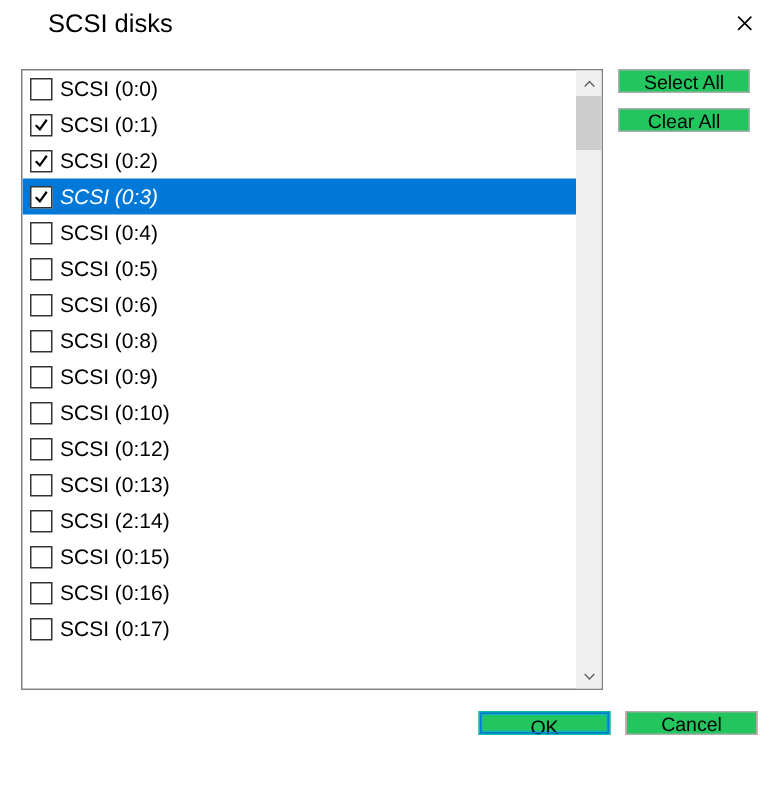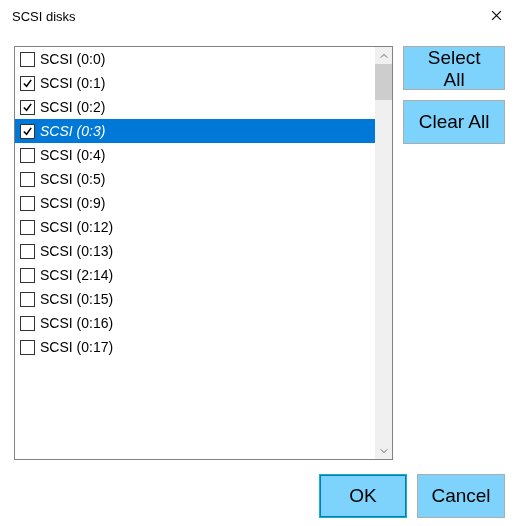--- a/index.html
+++ b/index.html
@@ -14,21 +14,22 @@
     overflow: hidden;
   }
   .titlebar {
     display: flex;
     align-items: center;
     justify-content: space-between;
     height: 32px;
     padding: 0 0 0 12px;
   }
   .titlebar-title {
-    font-size: 13px;
+    font-size: 17px;
+    margin-left: 20px;
   }
   .close-btn {
     width: 46px;
     height: 32px;
     display: flex;
     align-items: center;
     justify-content: center;
     font-size: 14px;
     color: #000;
     background: transparent;
@@ -112,36 +113,36 @@
     height: 36px;
     background: #cdcdcd;
   }
   .side-buttons {
     display: flex;
     flex-direction: column;
     gap: 10px;
   }
   .win-btn {
     min-width: 88px;
-    height: 44px;
+    height: 16px;
     border: 1px solid #adadad;
-    background: #7dd3fc;
+    background: #22c55e;
     font-family: inherit;
-    font-size: 19px;
+    font-size: 13px;
     padding: 0 12px;
     color: #000;
   }
   .footer {
     display: flex;
     justify-content: flex-end;
     gap: 10px;
     padding: 14px 14px 0 14px;
   }
   .win-btn.default {
-    border: 1px solid #14b8a6;
+    border: 3px solid #14b8a6;
     outline: 1px solid #0078d7;
     outline-offset: -2px;
   }
 </style>
 </head>
 <body>
 
 <div class="titlebar">
   <span class="titlebar-title">SCSI disks</span>
   <button class="close-btn">
@@ -187,21 +188,33 @@
         <div class="list-item">
           <span class="chk"></span>
           <span class="item-label">SCSI (0:4)</span>
         </div>
         <div class="list-item">
           <span class="chk"></span>
           <span class="item-label">SCSI (0:5)</span>
         </div>
         <div class="list-item">
           <span class="chk"></span>
+          <span class="item-label">SCSI (0:6)</span>
+        </div>
+        <div class="list-item">
+          <span class="chk"></span>
+          <span class="item-label">SCSI (0:8)</span>
+        </div>
+        <div class="list-item">
+          <span class="chk"></span>
           <span class="item-label">SCSI (0:9)</span>
+        </div>
+        <div class="list-item">
+          <span class="chk"></span>
+          <span class="item-label">SCSI (0:10)</span>
         </div>
         <div class="list-item">
           <span class="chk"></span>
           <span class="item-label">SCSI (0:12)</span>
         </div>
         <div class="list-item">
           <span class="chk"></span>
           <span class="item-label">SCSI (0:13)</span>
         </div>
         <div class="list-item">

